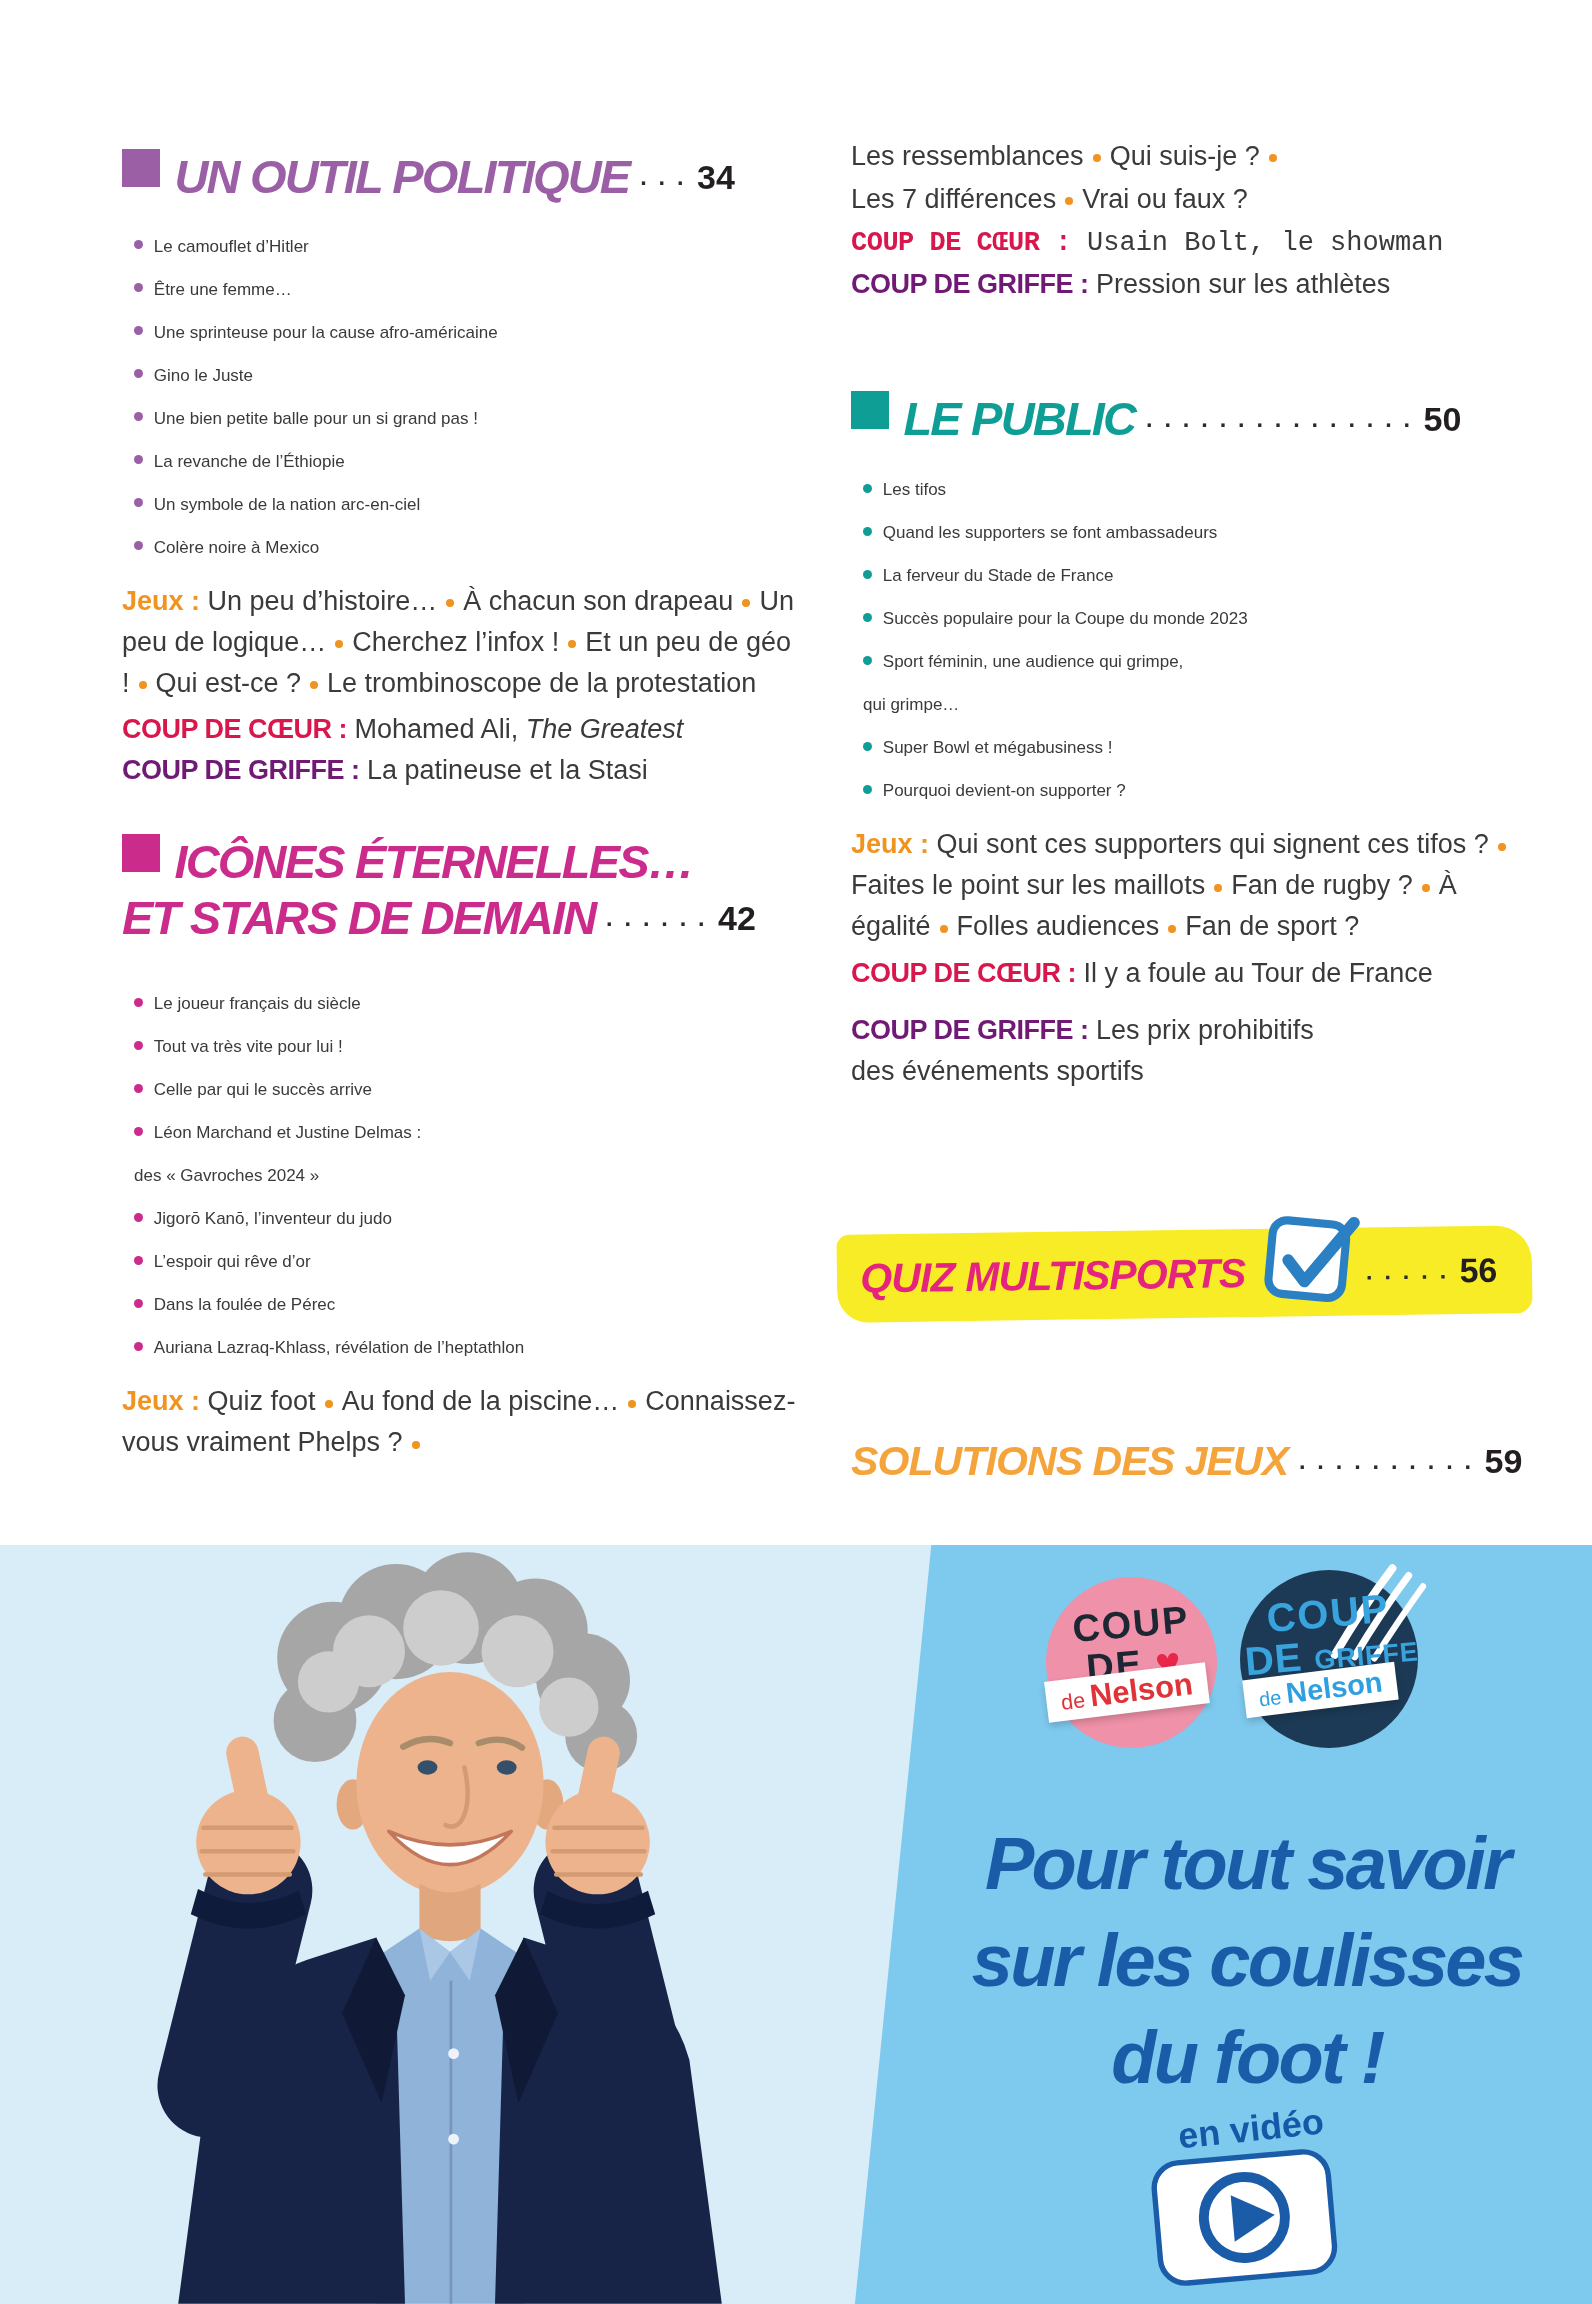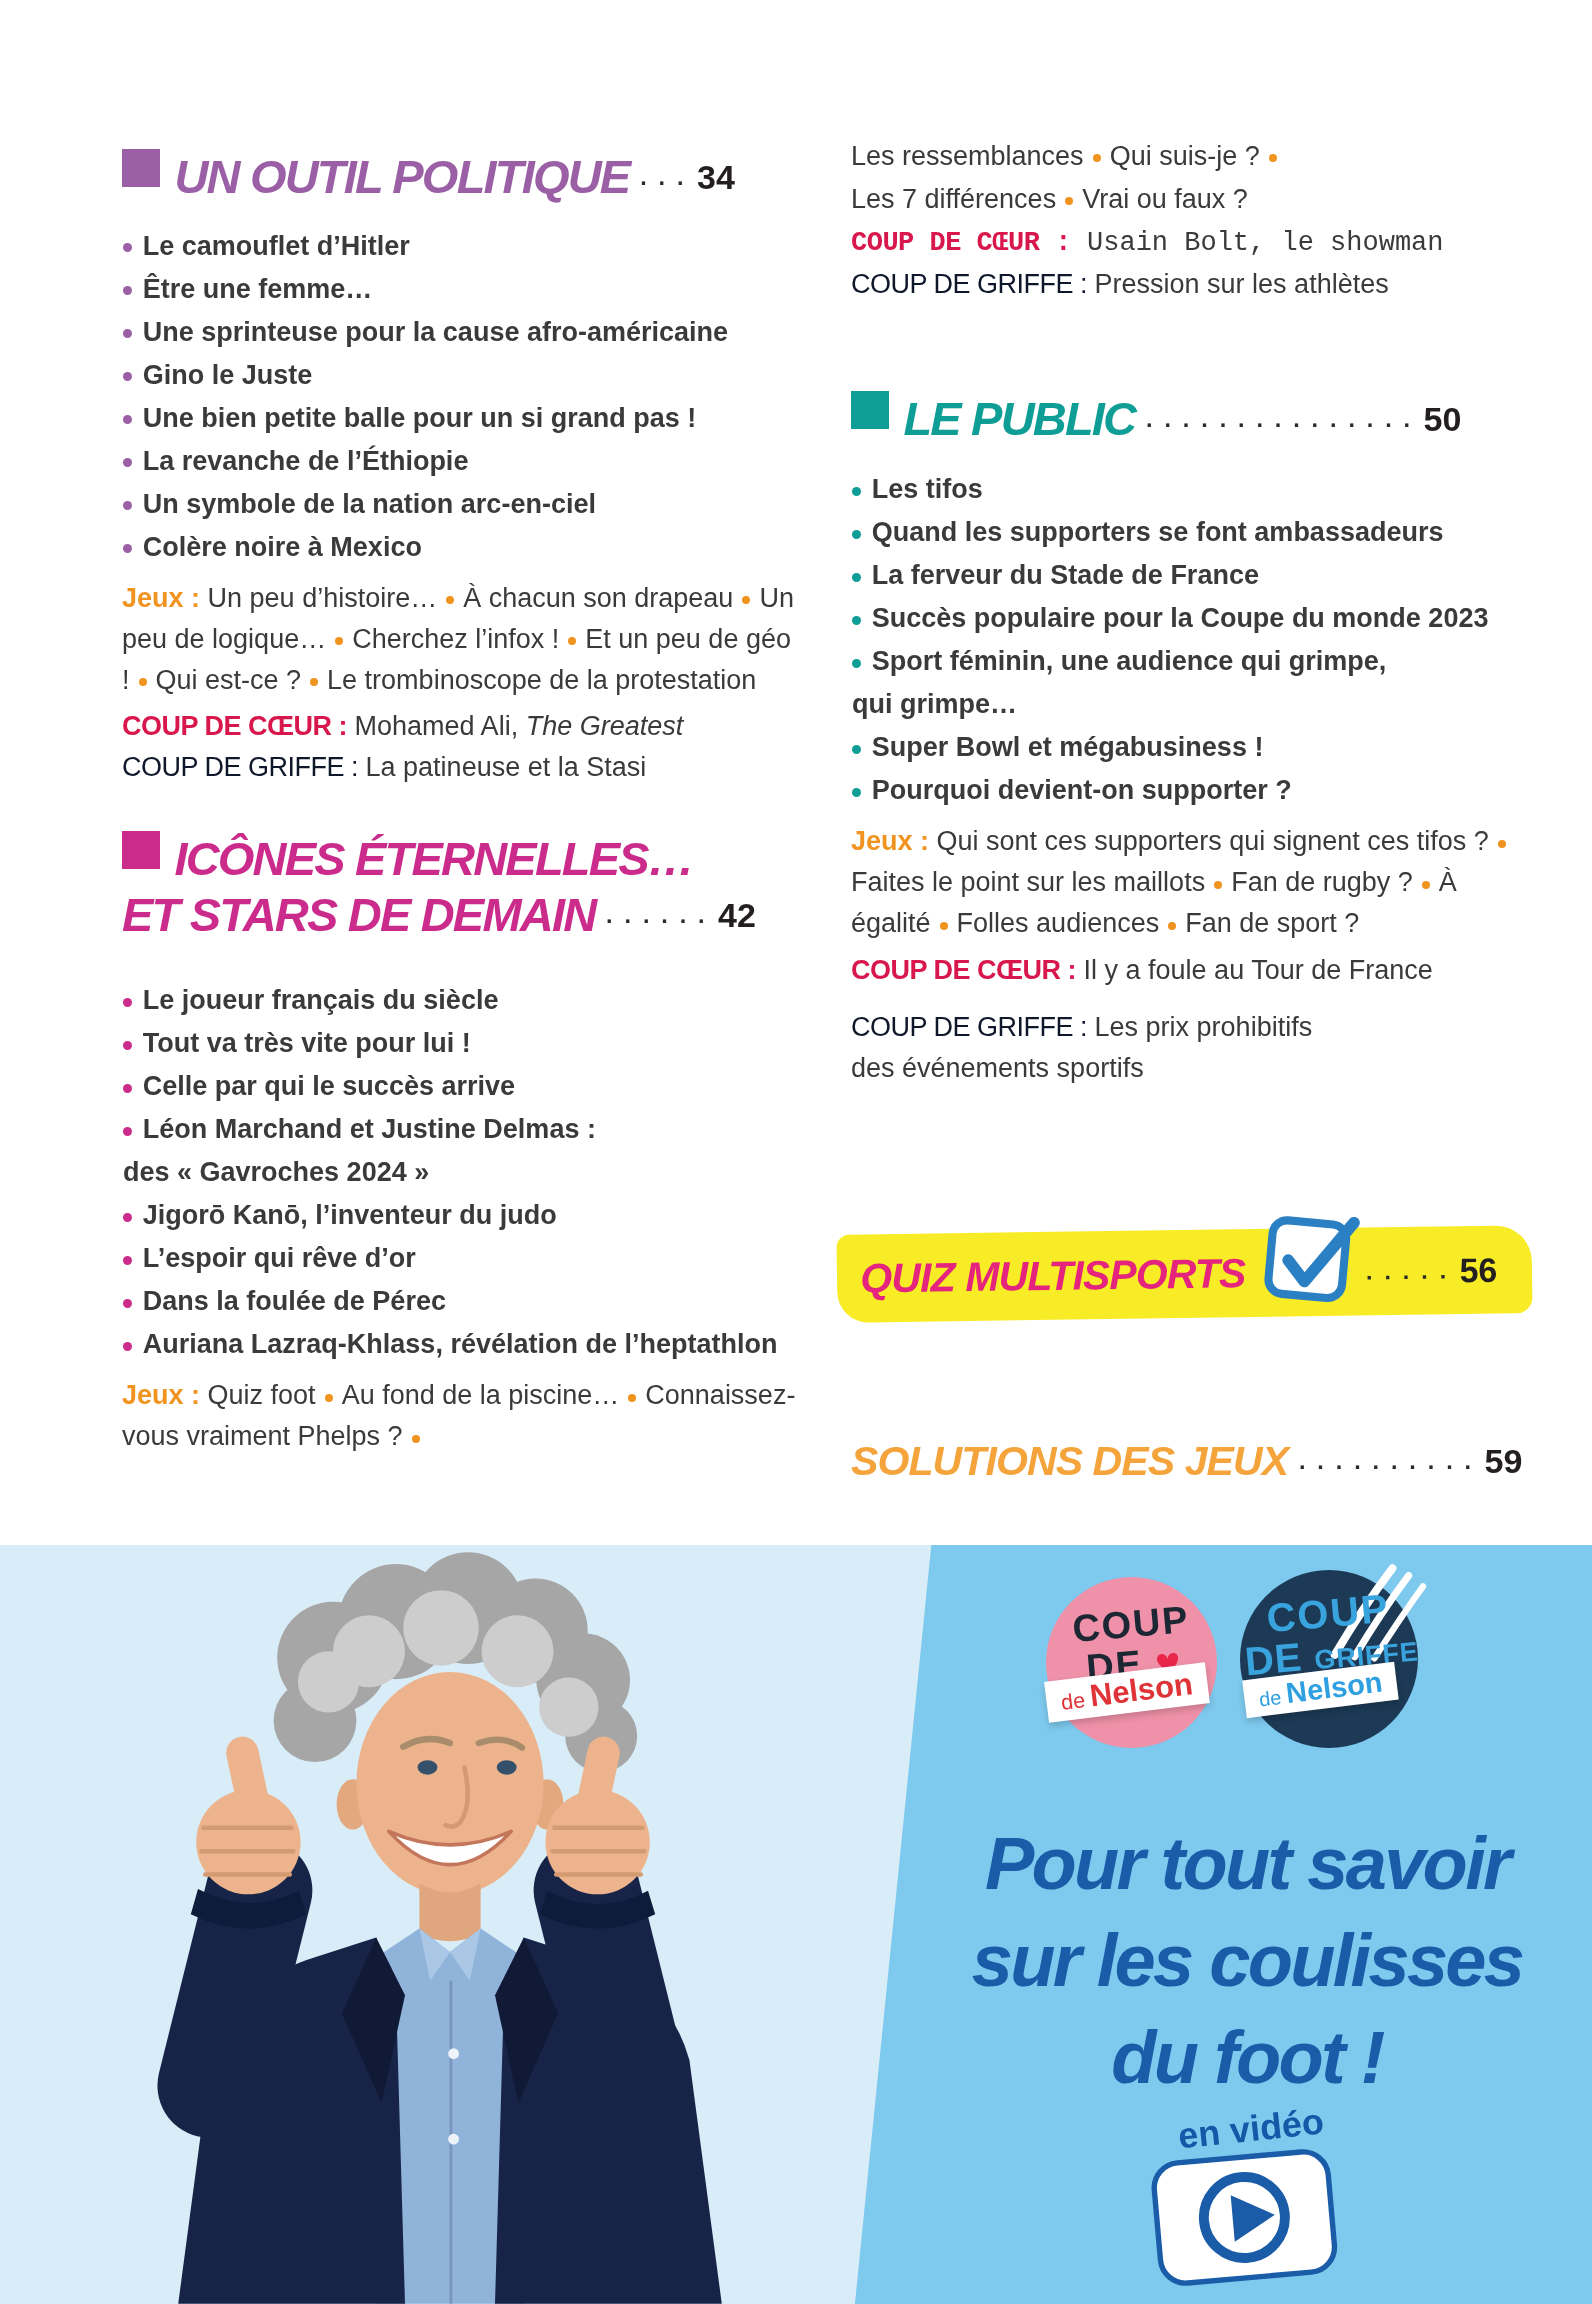--- a/index.html
+++ b/index.html
@@ -12,31 +12,31 @@
   .sec-head{display:flex;align-items:flex-start;font-style:italic;font-weight:bold;
             font-size:47px;letter-spacing:-1.8px;line-height:56px;white-space:nowrap;}
   .sec-head .sq{display:inline-block;width:38px;height:38px;margin-right:14.4px;flex:0 0 auto;}
   .leader{font-style:normal;font-weight:bold;font-size:23.4px;letter-spacing:2.7px;
           color:#2b2b2b;margin:0 10.8px;white-space:nowrap;}
   .pagenum{font-style:normal;font-weight:bold;font-size:34px;color:#231f20;letter-spacing:0;}
   .c-purple{color:#9a5fa5;} .bg-purple{background:#9a5fa5;}
   .c-pink{color:#cb2c8c;}   .bg-pink{background:#cb2c8c;}
   .c-teal{color:#0f9e96;}   .bg-teal{background:#0f9e96;}
   
-  ul.toc-list{list-style:none;margin:1px;padding:0;font-size:27px;line-height:43px;font-weight:bold;}
+  ul.toc-list{list-style:none;margin:12px;padding:0;font-size:17px;line-height:43px;}
   .dt{display:inline-block;width:9px;height:9px;border-radius:50%;margin-right:10.8px;vertical-align:2.7px;}
   
   .jeux{margin:9px 0 0 0;font-size:27px;line-height:41px;}
   .jeux-label{color:#f0931f;font-weight:bold;}
   .sdot{display:inline-block;width:8px;height:8px;border-radius:50%;background:#f0931f;
         margin:0 9px;vertical-align:2.7px;}
   
   .coup{margin:5.4px 0 0 0;font-size:27px;line-height:41px;}
   .lbl-coeur{color:#d8174d;font-weight:bold;letter-spacing:-0.5px;}
-  .lbl-griffe{color:#0f172a;font-weight:normal;letter-spacing:-0.5px;}
+  .lbl-griffe{color:#701a75;font-weight:bold;letter-spacing:-0.5px;}
   .it{font-style:italic;text-align:right;}
   
   .quiz-banner{position:absolute;left:837px;top:1230px;width:695px;height:88px;
                background:#f8ec26;border-radius:12.6px 36px 16px 31px;
                transform:rotate(-0.8deg);display:flex;align-items:center;padding:0 18px 0 23.4px;
                box-sizing:border-box;}
   .quiz-title{font-style:italic;font-weight:bold;font-size:41px;letter-spacing:-0.9px;color:#e5247e;white-space:nowrap;}
   .quiz-check{flex:0 0 auto;margin:-31px 5.4px 0 14.4px;transform:rotate(6deg);}
   .quiz-banner .leader{margin-left:1.8px;}
   

